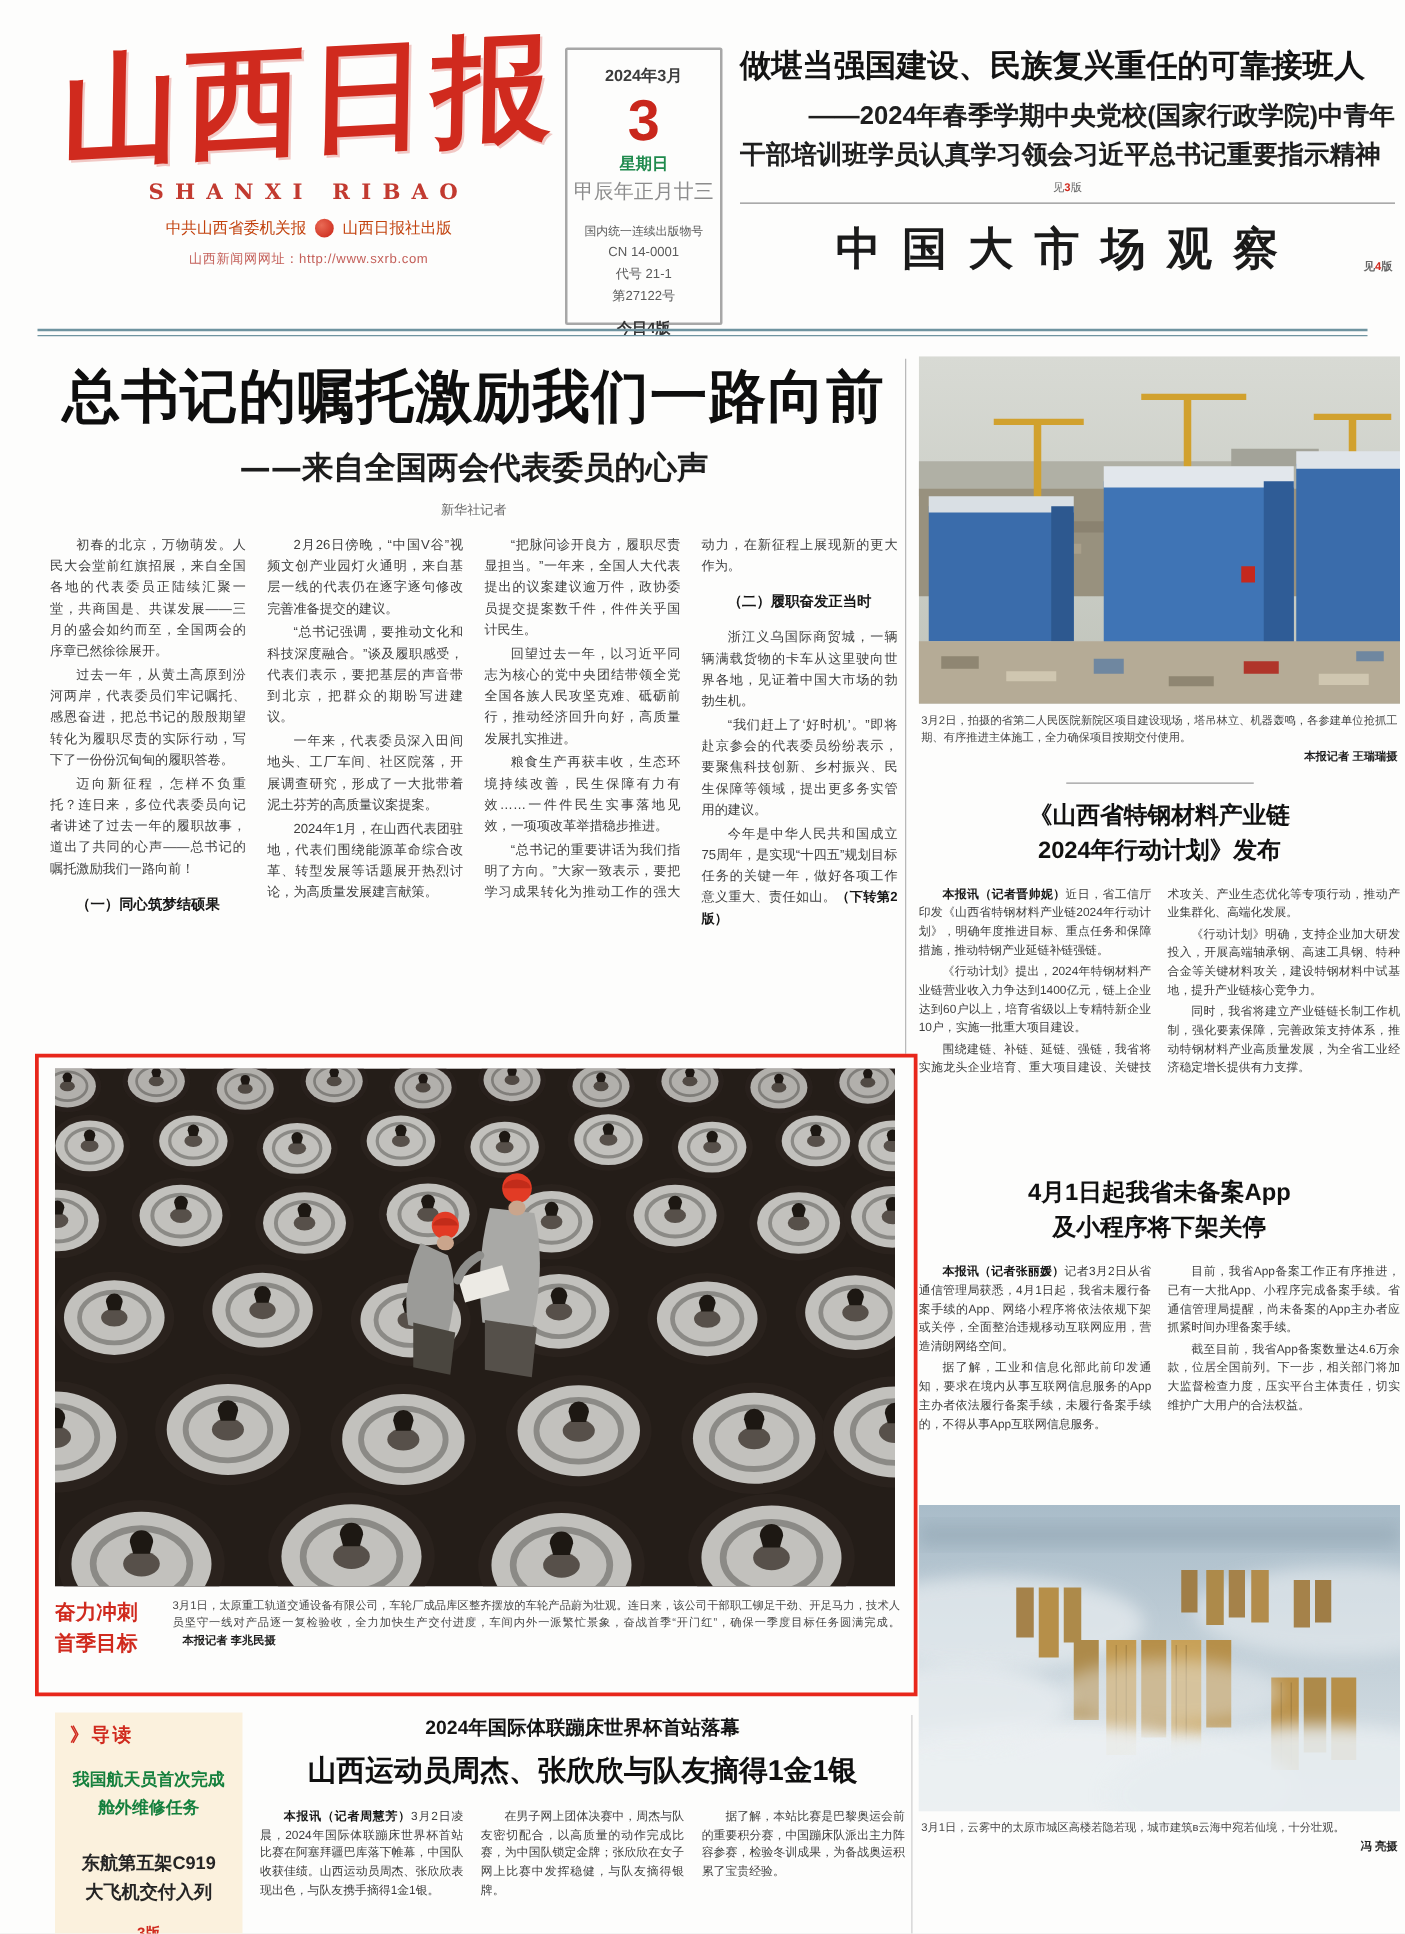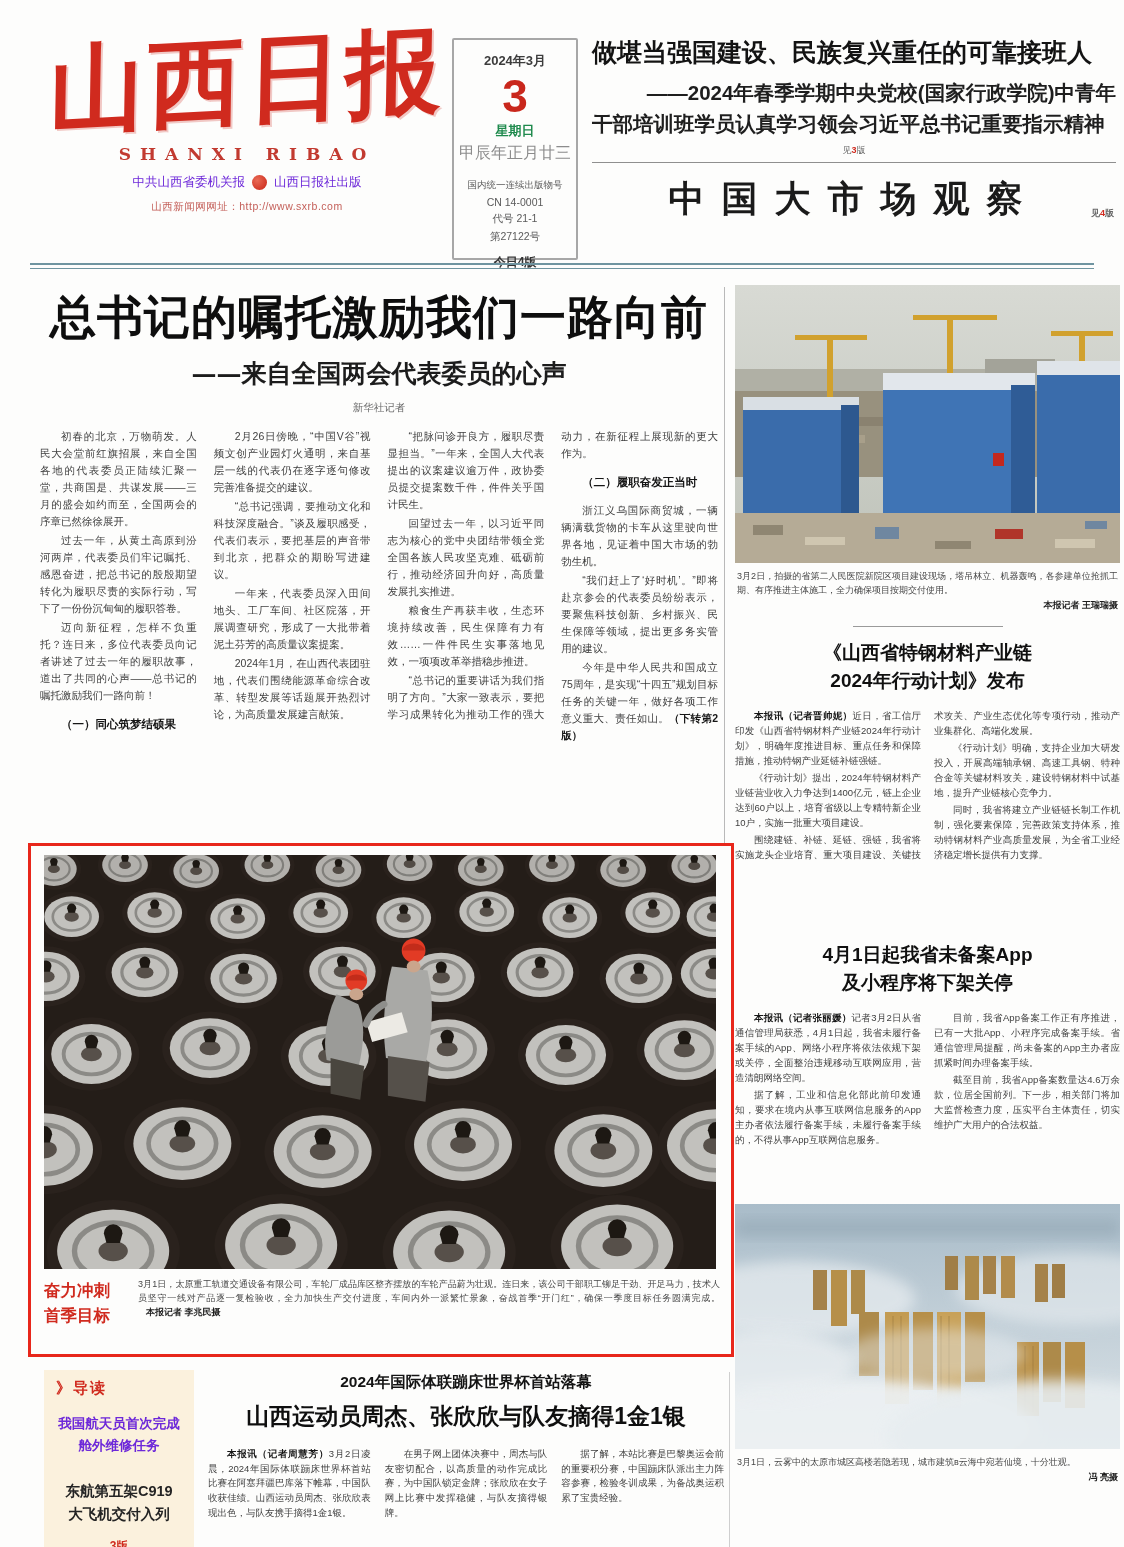--- a/index.html
+++ b/index.html
@@ -7,21 +7,21 @@
         font-family:"Liberation Sans",sans-serif;color:#222;overflow:hidden;}
   .abs{position:absolute;}
 
   
   .masthead{left:46px;top:30px;width:402px;text-align:center;}
   .mast-title{font-family:"DejaVu Serif",serif;font-weight:900;font-size:95px;line-height:1.05;
               color:#d02a1e;letter-spacing:4px;transform:rotate(-3deg) skewX(-4deg);
               text-shadow:2px 2px 0 rgba(208,42,30,.25);}
   .mast-en{margin-top:14px;font-family:"DejaVu Serif",serif;font-weight:700;font-size:17px;
            letter-spacing:9px;color:#c23a30;}
-  .pub-line{margin-top:10px;font-size:12.5px;color:#6d28d9;display:flex;align-items:center;justify-content:center;gap:7px;}
+  .pub-line{margin-top:10px;font-size:12.5px;color:#c2410c;display:flex;align-items:center;justify-content:center;gap:7px;}
   .logo-dot{display:inline-block;width:15px;height:15px;border-radius:50%;
             background:radial-gradient(circle at 35% 35%,#e96a55,#c92315);}
   .web-line{margin-top:9px;font-size:10.5px;color:#c4605a;letter-spacing:.5px;}
 
   
   .datebox{left:452px;top:38px;width:122px;height:218px;border:2px solid #a7a7a7;border-radius:2px;
            display:flex;flex-direction:column;align-items:center;text-align:center;}
   .d-ym{margin-top:12px;font-size:13px;color:#3c3c3c;font-weight:700;}
   .d-day{margin-top:2px;font-size:46px;line-height:1.05;font-weight:800;color:#c9271c;}
   .d-week{margin-top:2px;font-size:13px;font-weight:700;color:#1f8a4d;}
@@ -64,21 +64,21 @@
   .photofeature{left:44px;top:855px;width:676px;}
   .wheels{display:block;width:672px;height:414px;background:#241d18;}
   .photo-caprow{display:flex;gap:14px;margin-top:9px;align-items:flex-start;}
   .photo-label{width:80px;font-size:16.5px;font-weight:900;color:#d02a1e;line-height:1.5;text-align:left;}
   .photo-cap{flex:1;font-size:9px;line-height:1.55;color:#474747;text-align:justify;}
   .credit{font-weight:800;color:#1d1d1d;white-space:nowrap;margin-left:8px;}
 
   
   .guide{left:44px;top:1370px;width:150px;height:177px;background:#fbf1dd;padding:9px 8px;box-sizing:border-box;text-align:center;}
   .g-head{text-align:left;padding-left:4px;font-size:15px;font-weight:900;color:#d02a1e;letter-spacing:2px;}
-  .g-item1{margin-top:15px;font-size:13.5px;font-weight:800;color:#6d28d9;line-height:1.6;}
+  .g-item1{margin-top:15px;font-size:13.5px;font-weight:800;color:#15803d;line-height:1.6;}
   .g-item2{margin-top:24px;font-size:14.5px;font-weight:800;color:#242424;line-height:1.55;}
   .g-ref{margin-top:13px;font-size:12px;font-weight:800;color:#d02a1e;}
 
   
   .tramp{left:208px;top:1372px;width:516px;}
   .tr-kicker{text-align:center;font-size:15.5px;font-weight:800;color:#141414;}
   .tr-h{margin-top:8px;text-align:center;font-size:23px;font-weight:900;color:#0f0f0f;}
   .tr-body{margin-top:15px;column-count:3;column-gap:14px;height:88px;overflow:hidden;
            font-size:9.5px;line-height:1.55;color:#3e3e3e;text-align:justify;}
   .tr-body p{margin:0;text-indent:2em;}

